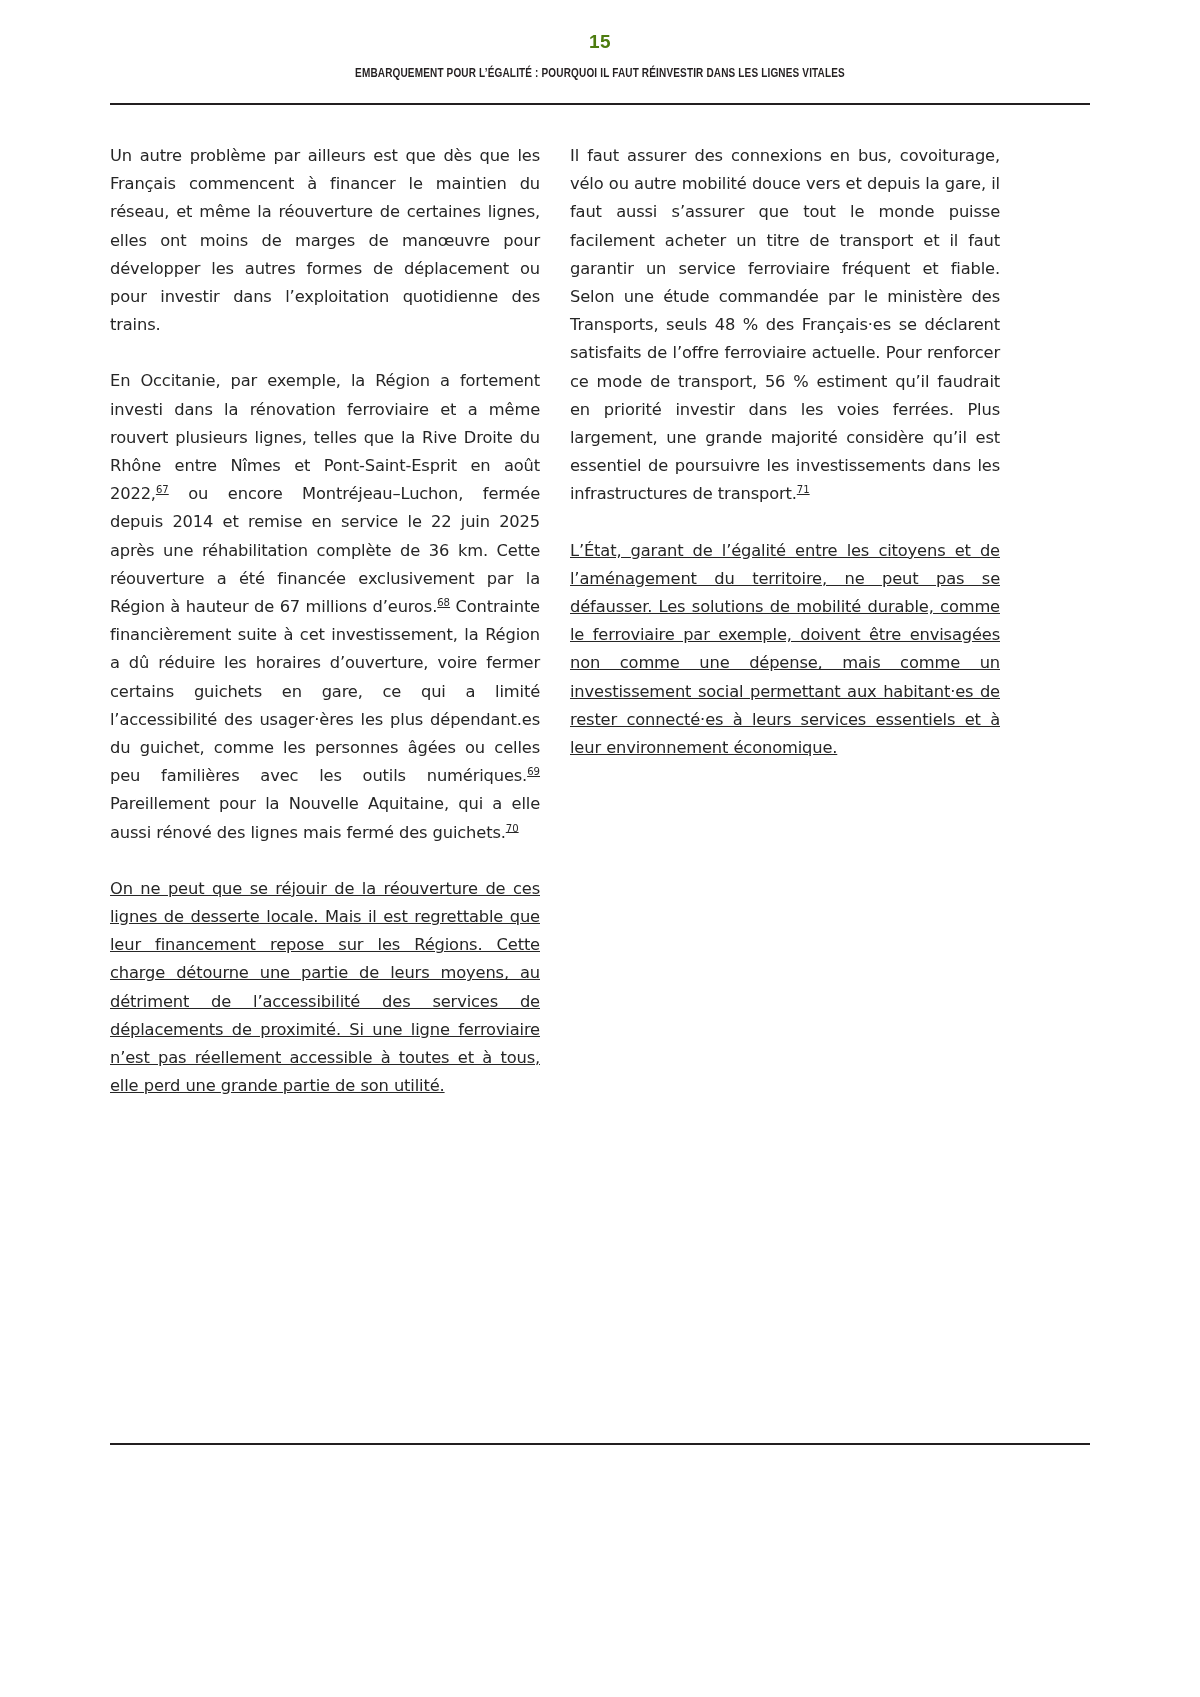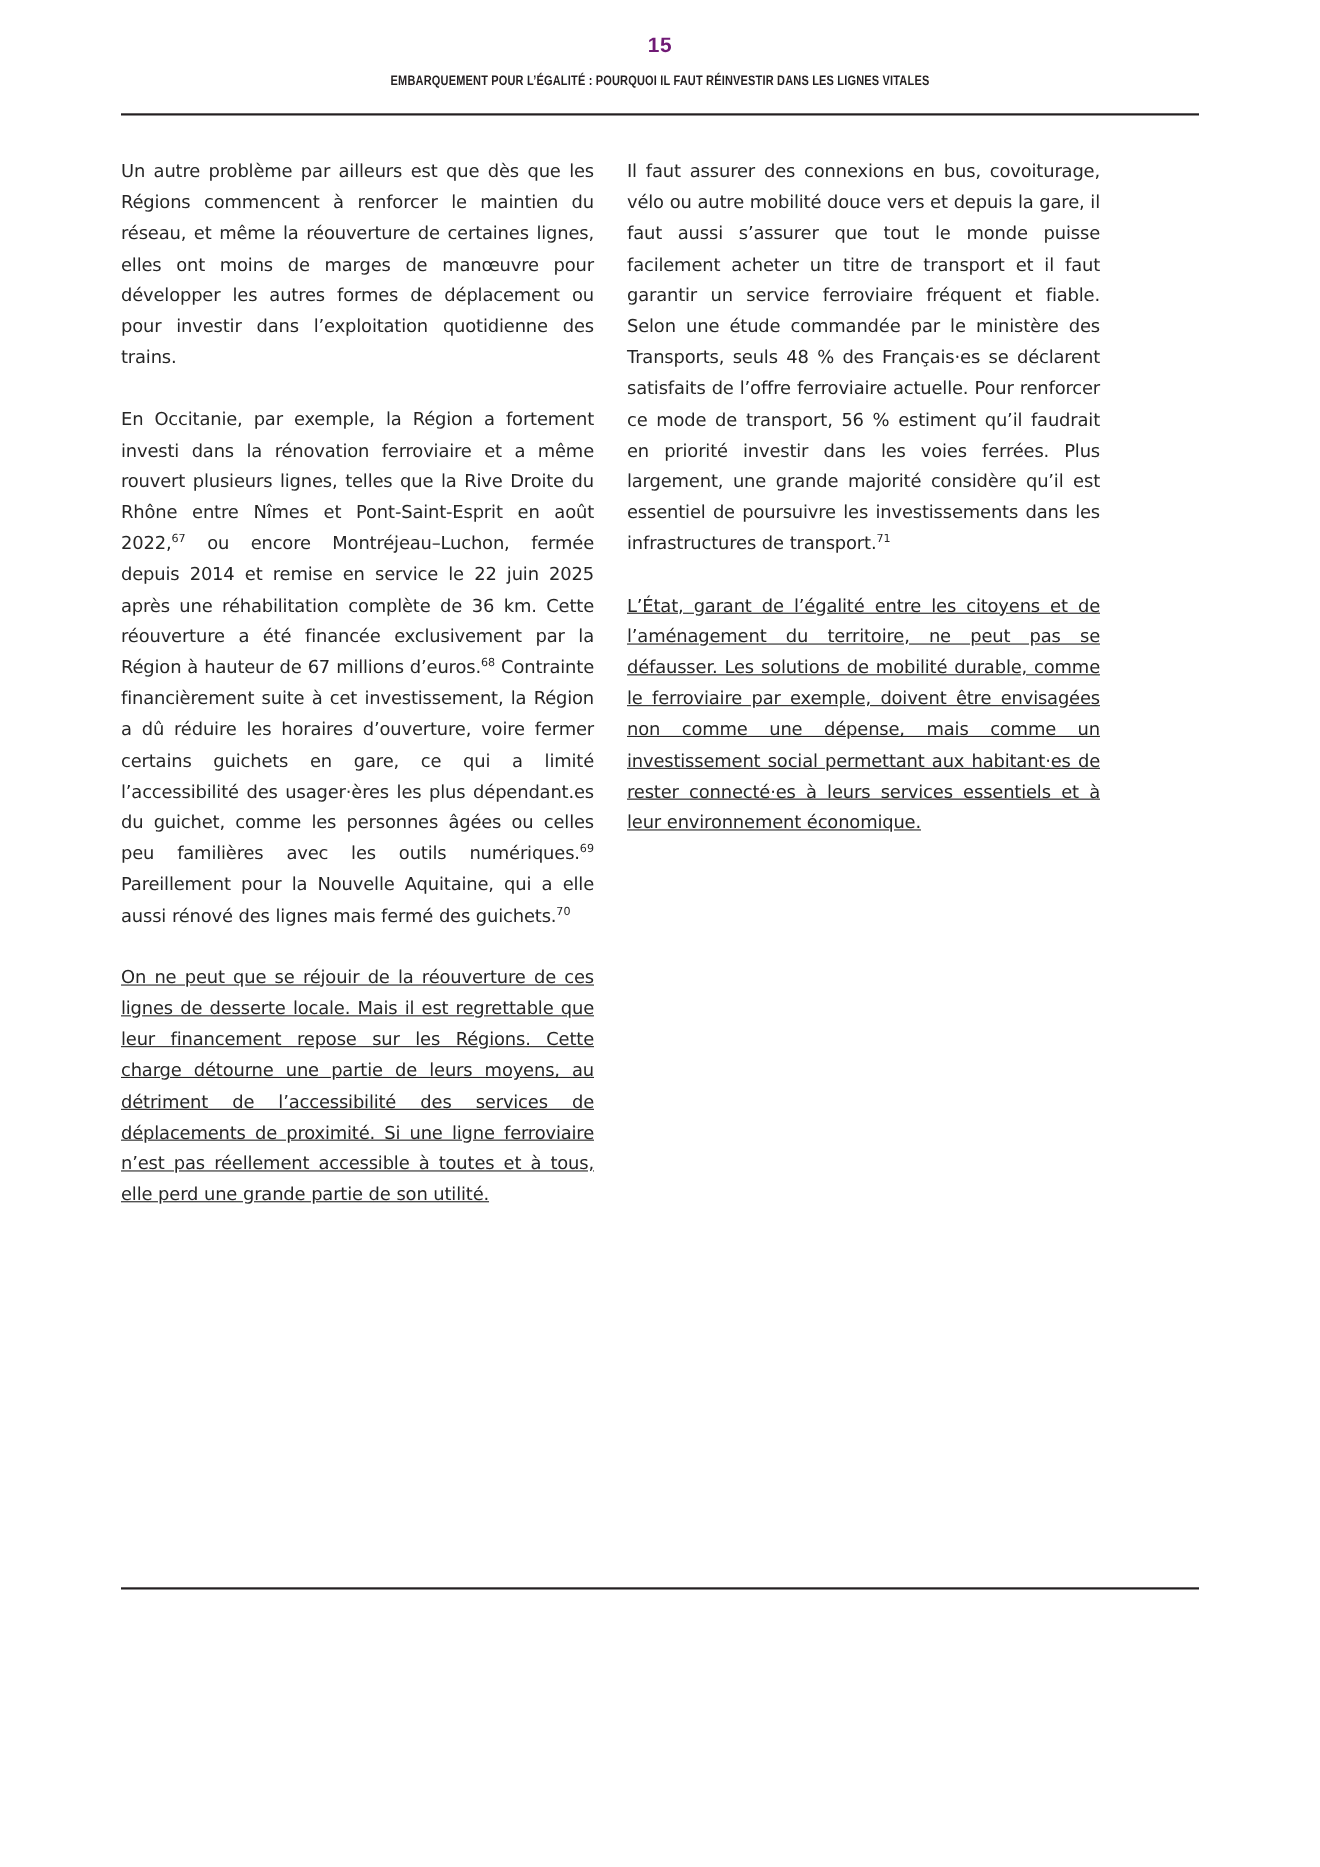--- a/index.html
+++ b/index.html
@@ -28,21 +28,21 @@
     left: 0;
     right: 0;
     top: 32px;
     text-align: center;
   }
   .folio {
     font-family: "Liberation Sans", sans-serif;
     font-weight: 700;
     font-size: 19px;
     letter-spacing: 0.5px;
-    color: #701a75;
+    color: #4d7c0f;
     line-height: 1;
     margin: 0 0 16px 0;
   }
   .head-title {
     font-family: "Liberation Sans", sans-serif;
     font-weight: 700;
     font-size: 12.5px;
     letter-spacing: 0.2px;
     color: #231f20;
     line-height: 1;
@@ -88,38 +88,39 @@
   }
   p.body:last-child {
     margin-bottom: 0;
     text-decoration: underline;
   }
   sup.fn {
     font-size: 0.62em;
     vertical-align: super;
     line-height: 0;
     letter-spacing: 0;
+    text-decoration: underline;
   }
 </style>
 </head>
 <body>
 
 <div class="page">
 
   <header class="running-head">
     <div class="folio">15</div>
     <div class="head-title">EMBARQUEMENT POUR L’ÉGALITÉ :  POURQUOI IL FAUT RÉINVESTIR DANS LES LIGNES VITALES</div>
   </header>
 
   <div class="rule rule-top"></div>
 
   <div class="columns">
 
     <div class="col">
-      <p class="body">Un autre problème par ailleurs est que dès que les Régions commencent à renforcer le maintien du réseau, et même la réouverture de certaines lignes, elles ont moins de marges de manœuvre pour développer les autres formes de déplacement ou pour investir dans l’exploitation quotidienne des trains.</p>
+      <p class="body">Un autre problème par ailleurs est que dès que les Français commencent à financer le maintien du réseau, et même la réouverture de certaines lignes, elles ont moins de marges de manœuvre pour développer les autres formes de déplacement ou pour investir dans l’exploitation quotidienne des trains.</p>
       <p class="body">En Occitanie, par exemple, la Région a fortement investi dans la rénovation ferroviaire et a même rouvert plusieurs lignes, telles que la Rive Droite du Rhône entre Nîmes et Pont-Saint-Esprit en août 2022,<sup class="fn">67</sup> ou encore Montréjeau–Luchon, fermée depuis 2014 et remise en service le 22 juin 2025 après une réhabilitation complète de 36 km. Cette réouverture a été financée exclusivement par la Région à hauteur de 67 millions d’euros.<sup class="fn">68</sup> Contrainte financièrement suite à cet investissement, la Région a dû réduire les horaires d’ouverture, voire fermer certains guichets en gare, ce qui a limité l’accessibilité des usager·ères les plus dépendant.es du guichet, comme les personnes âgées ou celles peu familières avec les outils numériques.<sup class="fn">69</sup> Pareillement pour la Nouvelle Aquitaine, qui a elle aussi rénové des lignes mais fermé des guichets.<sup class="fn">70</sup></p>
       <p class="body">On ne peut que se réjouir de la réouverture de ces lignes de desserte locale. Mais il est regrettable que leur financement repose sur les Régions. Cette charge détourne une partie de leurs moyens, au détriment de l’accessibilité des services de déplacements de proximité. Si une ligne ferroviaire n’est pas réellement accessible à toutes et à tous, elle perd une grande partie de son utilité.</p>
     </div>
 
     <div class="col">
       <p class="body">Il faut assurer des connexions en bus, covoiturage, vélo ou autre mobilité douce vers et depuis la gare, il faut aussi s’assurer que tout le monde puisse facilement acheter un titre de transport et il faut garantir un service ferroviaire fréquent et fiable. Selon une étude commandée par le ministère des Transports, seuls 48 % des Français·es se déclarent satisfaits de l’offre ferroviaire actuelle. Pour renforcer ce mode de transport, 56 % estiment qu’il faudrait en priorité investir dans les voies ferrées. Plus largement, une grande majorité considère qu’il est essentiel de poursuivre les investissements dans les infrastructures de transport.<sup class="fn">71</sup></p>
       <p class="body">L’État, garant de l’égalité entre les citoyens et de l’aménagement du territoire, ne peut pas se défausser. Les solutions de mobilité durable, comme le ferroviaire par exemple, doivent être envisagées non comme une dépense, mais comme un investissement social permettant aux habitant·es de rester connecté·es à leurs services essentiels et à leur environnement économique.</p>
     </div>
 
   </div>

